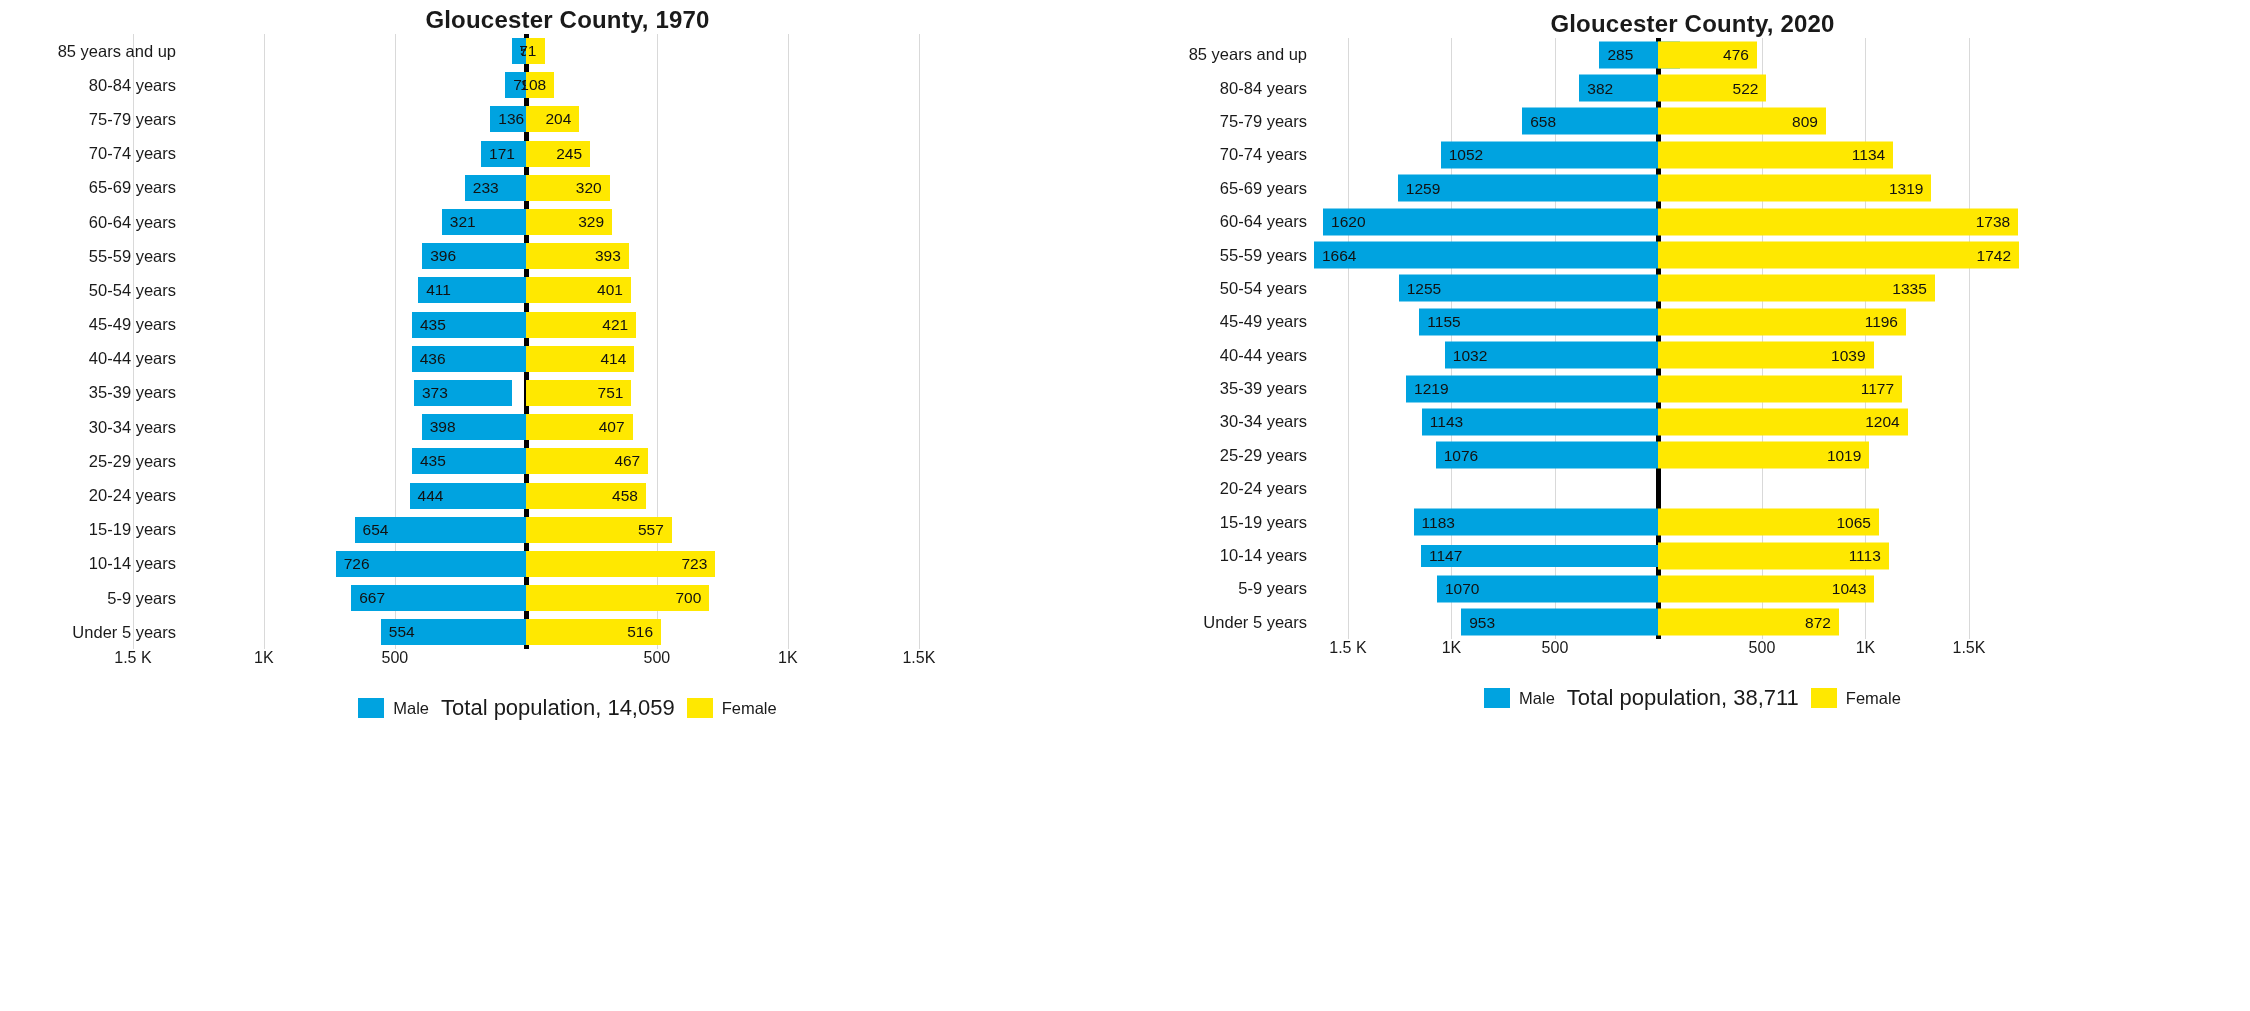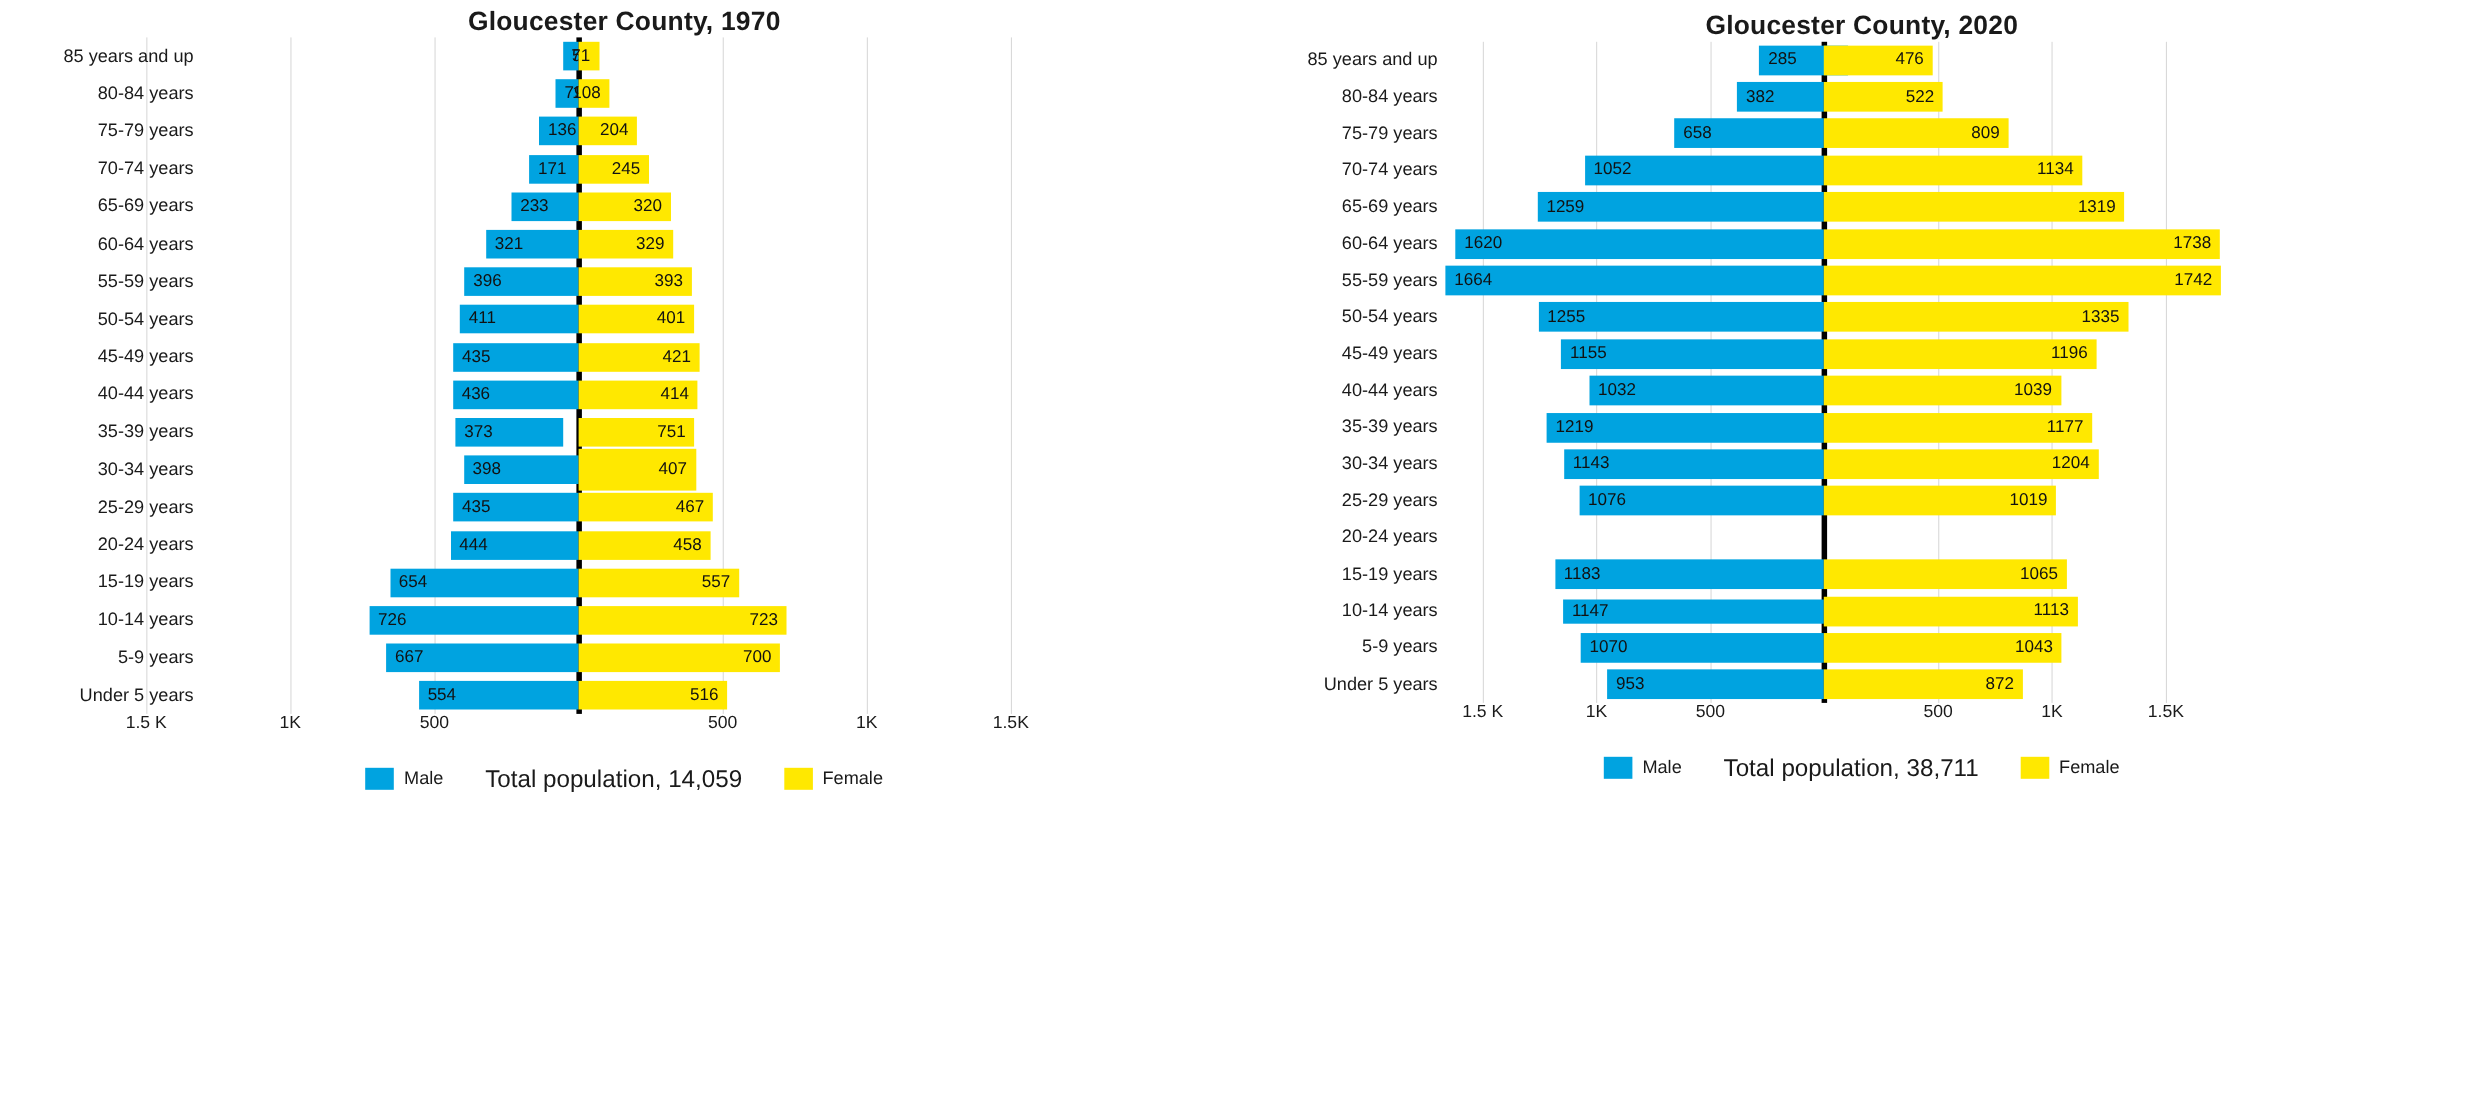--- a/index.html
+++ b/index.html
@@ -153,21 +153,21 @@
   }
   .swatch-male { background: #00a3e0; }
   .swatch-female { background: #ffe800; }
   .legend-label {
     font-size: 16.5px;
     color: #1a1a1a;
   }
   .total-text {
     font-size: 22px;
     color: #1a1a1a;
-    margin: 0 38px;
+    margin: 0 12px;
     white-space: nowrap;
   }
 </style>
 </head>
 <body>
 
 <div class="stage">
 
   <div class="panel panel-left">
     <div class="chart-title">Gloucester County, 1970</div>
@@ -303,21 +303,21 @@
                   <span class="bar-value">751</span>
                 </div>
               </div>
             </div>
             <div class="row" style="height: 34.2px;">
               <div class="row-label" style="width: 190px;">30-34 years</div>
               <div class="bars" style="width: 760px;">
                 <div class="bar bar-male" style="height: 26px; width: 104.276px; left: 231.644px;">
                   <span class="bar-value">398</span>
                 </div>
-                <div class="bar bar-female" style="height: 38px; width: 106.634px; left: 335.92px;">
+                <div class="bar bar-female" style="height: 26px; width: 106.634px; left: 335.92px;">
                   <span class="bar-value">407</span>
                 </div>
               </div>
             </div>
             <div class="row" style="height: 34.2px;">
               <div class="row-label" style="width: 190px;">25-29 years</div>
               <div class="bars" style="width: 760px;">
                 <div class="bar bar-male" style="height: 26px; width: 113.97px; left: 221.95px;">
                   <span class="bar-value">435</span>
                 </div>

